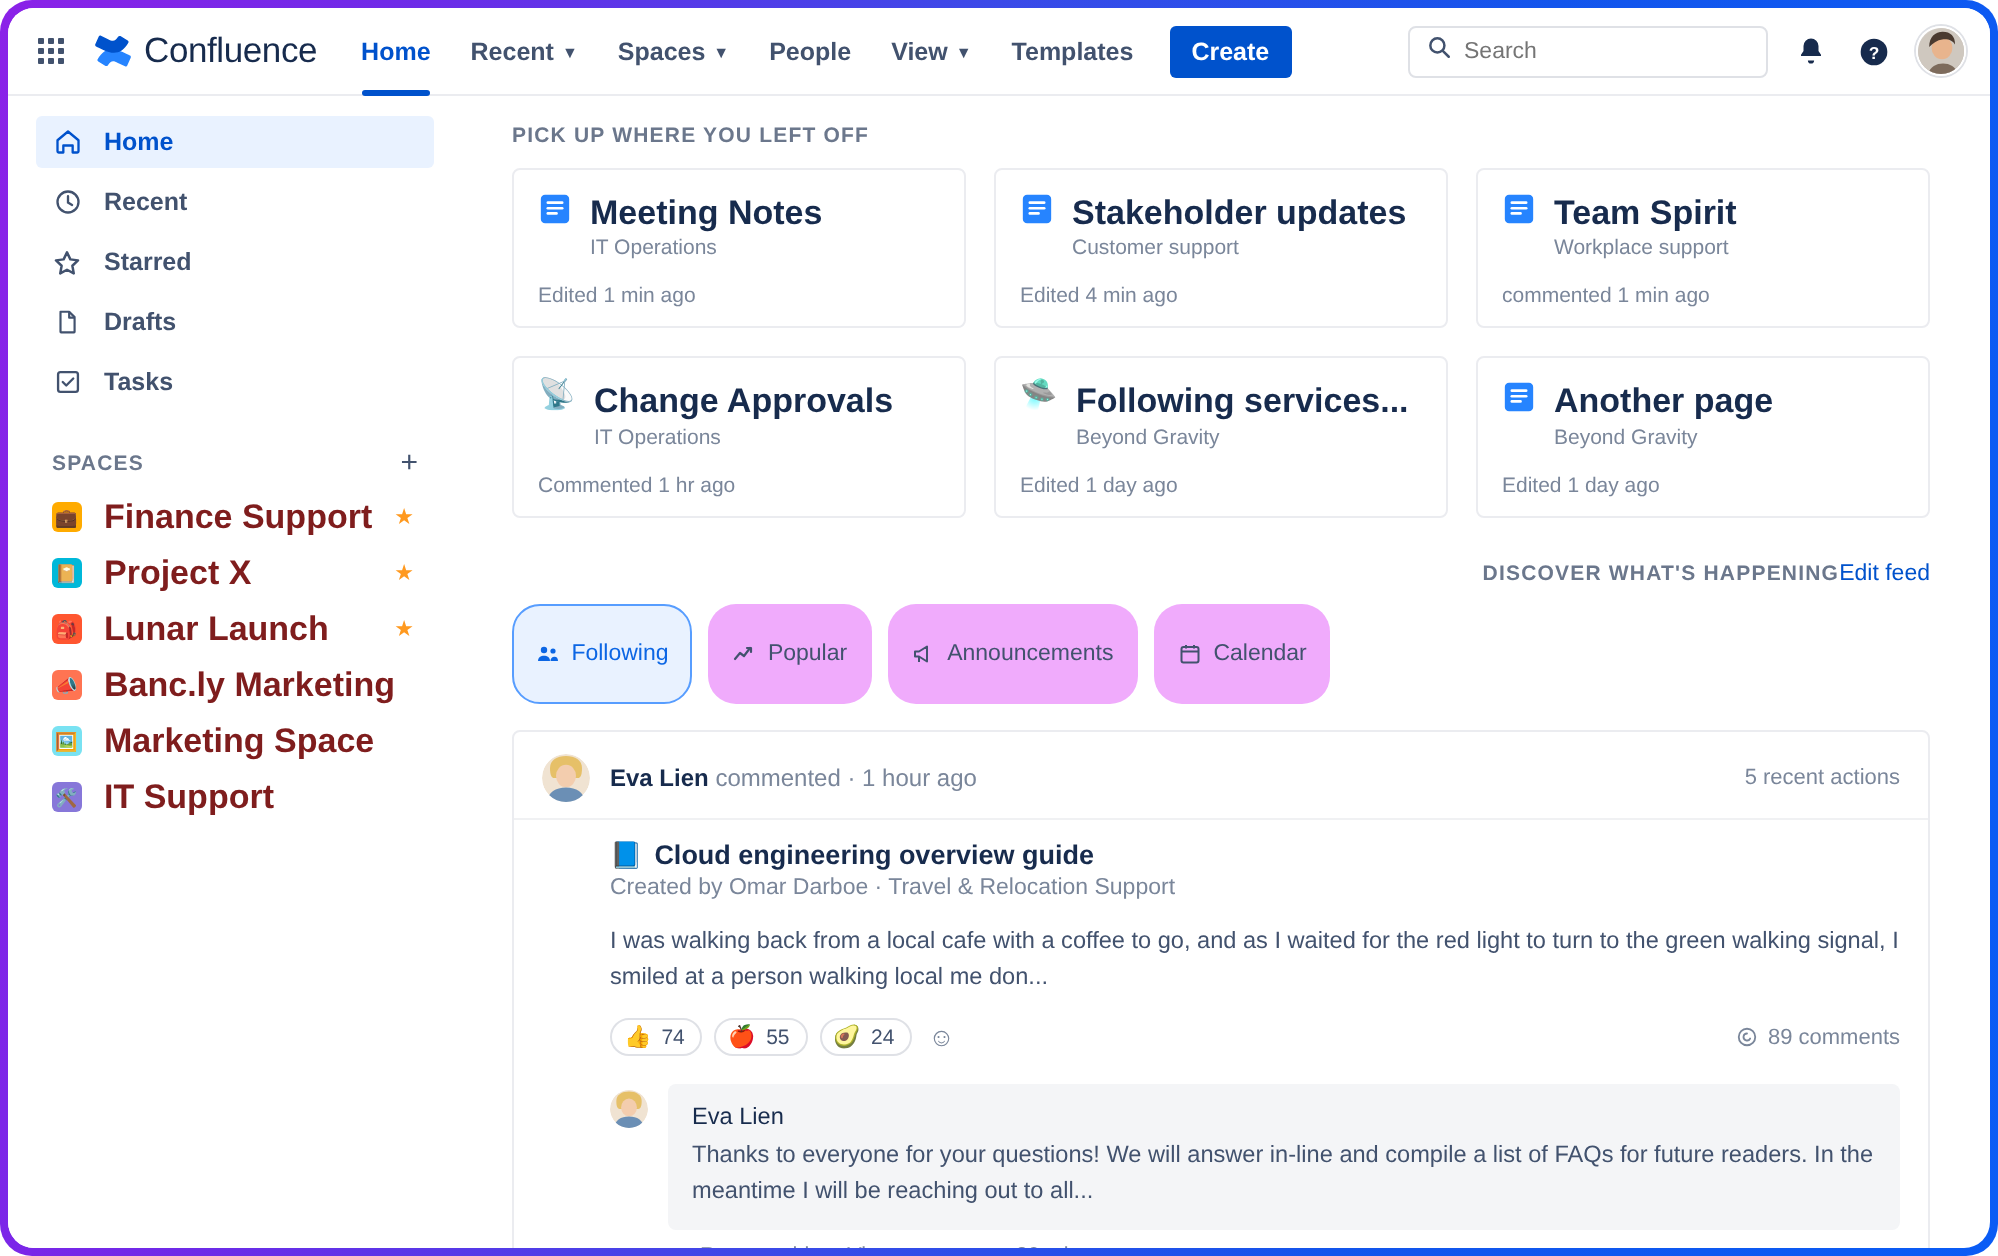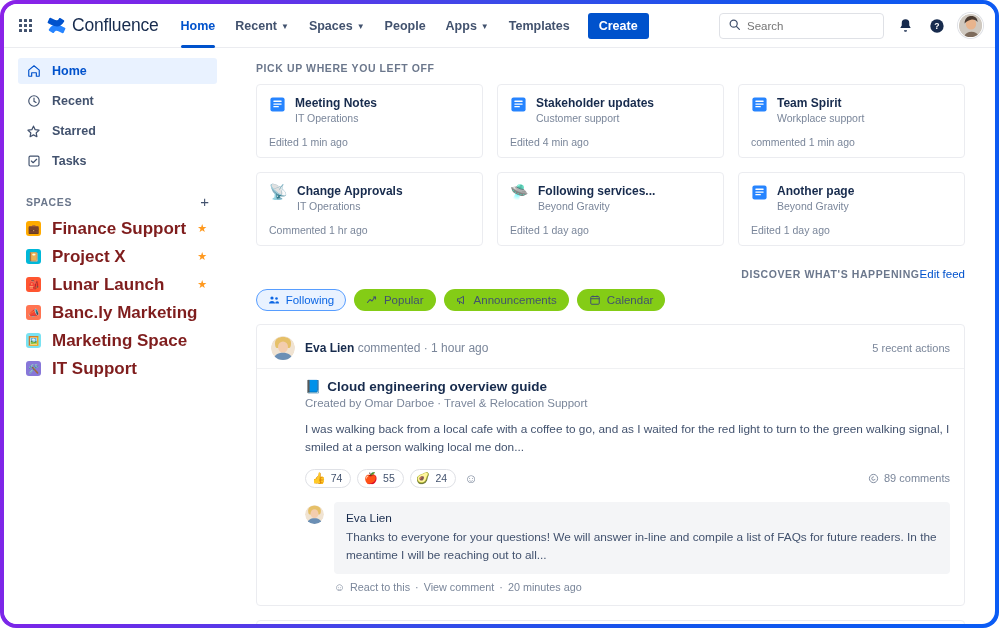--- a/index.html
+++ b/index.html
@@ -49,21 +49,21 @@
   .nav-item.active::after {
     content:""; position:absolute; left:10px; right:10px; bottom:0; height:2.5px; background:#0052cc; border-radius:2px;
   }
   .caret { font-size: 8px; color:#42526e; line-height:1; position:relative; top:1px;}
   .create-btn {
     background: #0052cc; color: #fff; font-size: 12.5px; font-weight: bold;
     padding: 6px 11px; border-radius: 3px; margin-left: 8px; cursor: pointer;
   }
   .nav-right { margin-left: auto; display: flex; align-items: center; gap: 10px; }
   .search-box {
-    width: 165px; height: 26px; border: 1.6px solid #dfe1e6; border-radius: 4px;
+    width: 180px; height: 26px; border: 1.6px solid #dfe1e6; border-radius: 4px;
     display: flex; align-items: center; gap: 6px; padding: 0 8px; background:#fff;
   }
   .search-box input {
     border: none; outline: none; font-size: 11.5px; color: #7a869a; width: 100%;
     font-family: "Liberation Sans", sans-serif; background: transparent;
   }
   .icon-btn { width: 22px; height: 22px; display:flex; align-items:center; justify-content:center; cursor:pointer; }
   .avatar {
     width: 25px; height: 25px; border-radius: 50%; overflow: hidden;
     background: linear-gradient(160deg,#d8d2cb,#b7aea4);
@@ -102,31 +102,31 @@
   .section-title { font-size: 10.5px; font-weight: bold; color: #6b778c; letter-spacing: .6px; margin-bottom: 10px; }
 
   .cards-grid { display: grid; grid-template-columns: repeat(3, 1fr); gap: 14px; }
   .card {
     border: 1px solid #ebecf0; border-radius: 4px; padding: 11px 12px 9px 12px;
     background: #fff; cursor: pointer; min-height: 66px;
   }
   .card-top { display: flex; gap: 9px; align-items: flex-start; }
   .card-emoji { font-size: 15px; line-height: 1.1; width:19px; flex-shrink:0; display:flex; align-items:center; justify-content:center;}
   .card-doc-icon { width:17px; height:17px; flex-shrink:0; }
-  .card-title { font-size: 12px; font-weight: bold; color: #172b4d; line-height: 1.25; }
+  .card-title { font-size: 17px; font-weight: bold; color: #172b4d; line-height: 1.25; }
   .card-space { font-size: 10.5px; color: #7a869a; margin-top: 1px; }
   .card-meta { font-size: 10.5px; color: #7a869a; margin-top: 12px; }
 
   .discover-head { display:flex; align-items:center; justify-content:flex-end; margin: 22px 0 9px 0; }
   .edit-feed { font-size: 11.5px; color: #0052cc; cursor: pointer; font-weight:500;}
 
   .tabs { display: flex; gap: 8px; margin-bottom: 13px; }
   .tab {
     display:flex; align-items:center; gap:6px;
-    padding: 5px 12px; border-radius: 14px; background: #84cc16;
+    padding: 19px 12px; border-radius: 14px; background: #f0abfc;
     font-size: 11.5px; color: #42526e; cursor: pointer; white-space:nowrap;
   }
   .tab.active { background: #e9f2ff; color: #0c66e4; border: 1.3px solid #579dff; padding: 3.7px 10.7px; }
 
   
   .feed-card { border: 1px solid #ebecf0; border-radius: 4px; margin-bottom: 14px; background: #fff; }
   .feed-head { display:flex; align-items:center; padding: 11px 14px 8px 14px; gap: 10px; }
   .feed-avatar { width: 24px; height: 24px; border-radius: 50%; flex-shrink:0; overflow:hidden; position:relative;}
   .feed-head-text { font-size: 12px; color: #7a869a; flex: 1; }
   .feed-head-text b { color: #172b4d; font-weight: bold; }
@@ -196,21 +196,21 @@
         <span class="caret">▼</span>
       </div>
       <div class="nav-item">
         <span>Spaces</span>
         <span class="caret">▼</span>
       </div>
       <div class="nav-item">
         <span>People</span>
       </div>
       <div class="nav-item">
-        <span>Apps</span>
+        <span>View</span>
         <span class="caret">▼</span>
       </div>
       <div class="nav-item">
         <span>Templates</span>
       </div>
       <div class="create-btn">Create</div>
     </div>
 
     <div class="nav-right">
       <div class="search-box">
@@ -264,20 +264,29 @@
         </span>
         <span class="label">Recent</span>
       </div>
       <div class="side-item">
         <span class="side-icon">
           <svg width="15" height="15" viewBox="0 0 24 24" fill="none" stroke="#42526e" stroke-width="2" stroke-linejoin="round">
             <path d="M12 3.5l2.7 5.6 6.1.8-4.5 4.3 1.1 6.1L12 17.4 6.6 20.3l1.1-6.1L3.2 9.9l6.1-.8z"></path>
           </svg>
         </span>
         <span class="label">Starred</span>
+      </div>
+      <div class="side-item">
+        <span class="side-icon">
+          <svg width="13" height="14" viewBox="0 0 24 24" fill="none" stroke="#42526e" stroke-width="2" stroke-linejoin="round">
+            <path d="M6 2.5h8l5 5V21a.5.5 0 0 1-.5.5h-12A.5.5 0 0 1 6 21V3a.5.5 0 0 1 .5-.5z"></path>
+                <path d="M14 2.5V8h5"></path>
+          </svg>
+        </span>
+        <span class="label">Drafts</span>
       </div>
       <div class="side-item">
         <span class="side-icon">
           <svg width="14" height="14" viewBox="0 0 24 24" fill="none" stroke="#42526e" stroke-width="2">
             <rect x="3.5" y="3.5" width="17" height="17" rx="2"></rect>
                 <path d="M7.5 12l3 3 6-6" stroke-linecap="round" stroke-linejoin="round"></path>
           </svg>
         </span>
         <span class="label">Tasks</span>
       </div>

